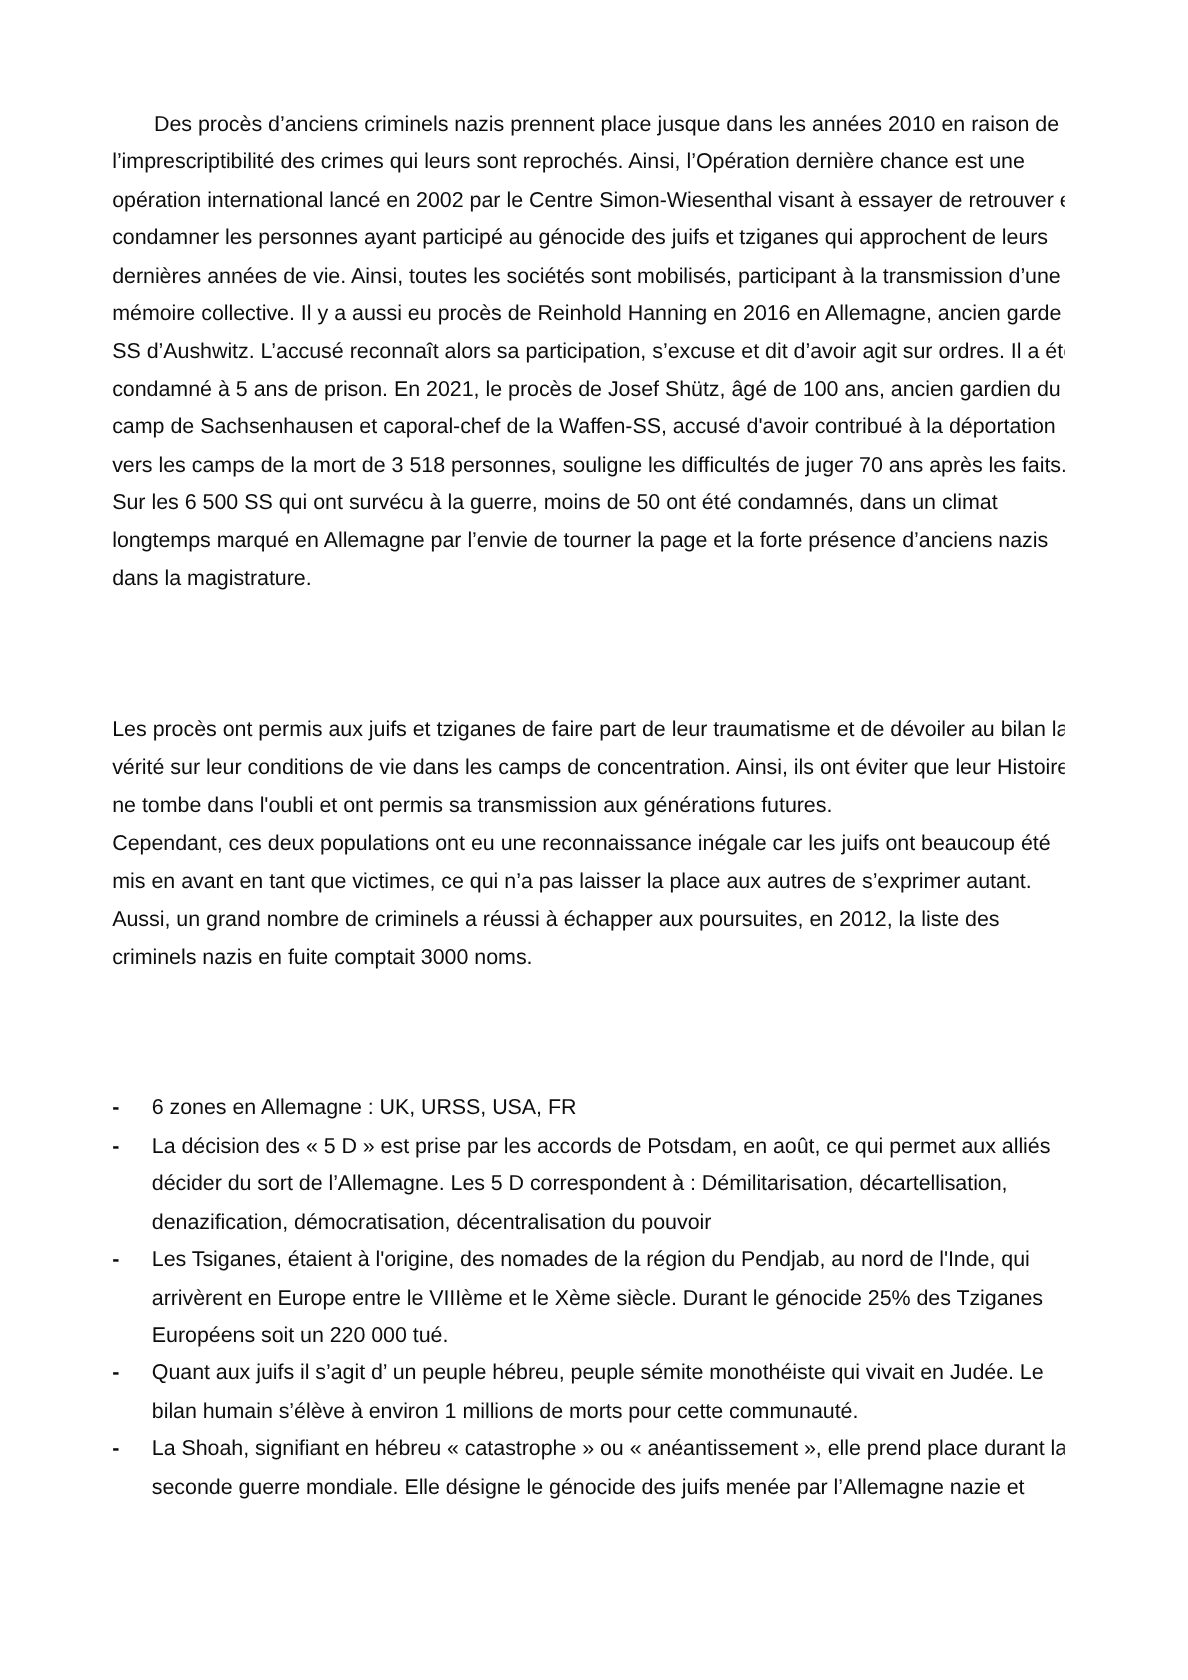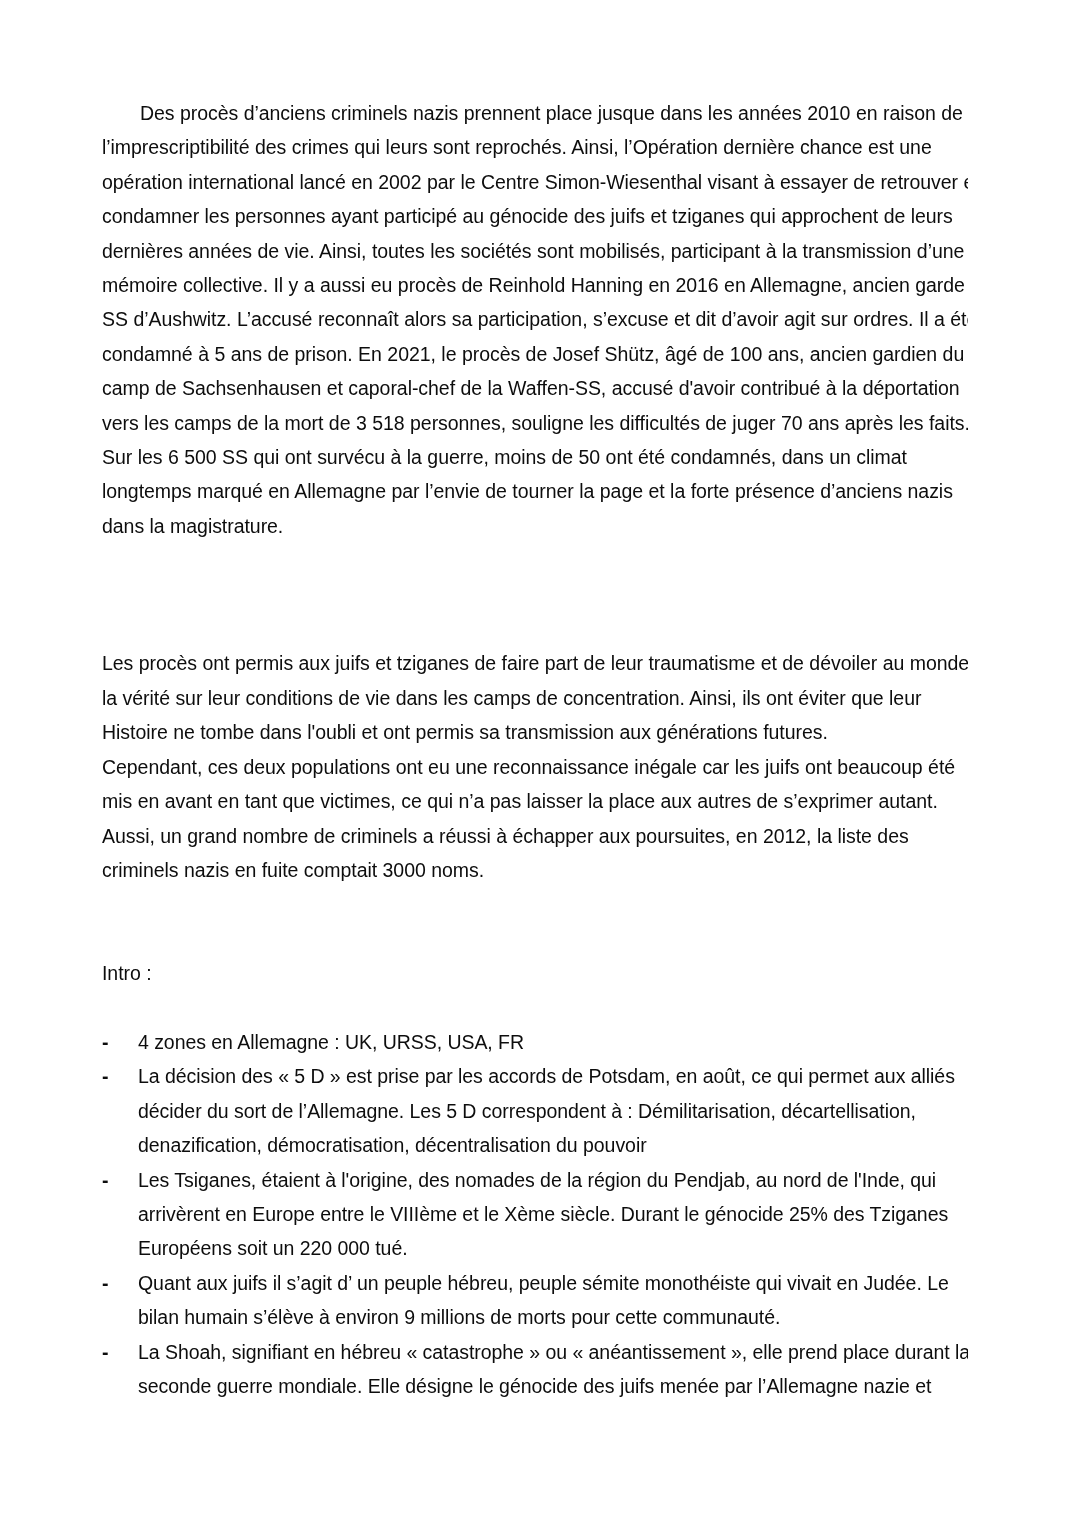--- a/index.html
+++ b/index.html
@@ -73,49 +73,48 @@
 <div class="page">
   <div class="doc-body">
 
     <p class="para indent">Des procès d’anciens criminels nazis prennent place jusque dans les années 2010 en raison de l’imprescriptibilité des crimes qui leurs sont reprochés. Ainsi, l’Opération dernière chance est une opération international lancé en 2002 par le Centre Simon-Wiesenthal visant à essayer de retrouver et condamner les personnes ayant participé au génocide des juifs et tziganes qui approchent de leurs dernières années de vie. Ainsi, toutes les sociétés sont mobilisés, participant à la transmission d’une mémoire collective. Il y a aussi eu procès de Reinhold Hanning en 2016 en Allemagne, ancien garde SS d’Aushwitz. L’accusé reconnaît alors sa participation, s’excuse et dit d’avoir agit sur ordres. Il a été condamné à 5 ans de prison. En 2021, le procès de Josef Shütz, âgé de 100 ans, ancien gardien du camp de Sachsenhausen et caporal-chef de la Waffen-SS, accusé d'avoir contribué à la déportation vers les camps de la mort de 3 518 personnes, souligne les difficultés de juger 70 ans après les faits. Sur les 6 500 SS qui ont survécu à la guerre, moins de 50 ont été condamnés, dans un climat longtemps marqué en Allemagne par l’envie de tourner la page et la forte présence d’anciens nazis dans la magistrature.</p>
 
     <div class="spacer-2"></div>
 
 
     <div class="spacer-1"></div>
 
-    <p class="para">Les procès ont permis aux juifs et tziganes de faire part de leur traumatisme et de dévoiler au monde la vérité sur leur conditions de vie dans les camps de concentration. Ainsi, ils ont éviter que leur Histoire ne tombe dans l'oubli et ont permis sa transmission aux générations futures.</p>
+    <p class="para">Les procès ont permis aux juifs et tziganes de faire part de leur traumatisme et de dévoiler au bilan la vérité sur leur conditions de vie dans les camps de concentration. Ainsi, ils ont éviter que leur Histoire ne tombe dans l'oubli et ont permis sa transmission aux générations futures.</p>
 
     <p class="para">Cependant, ces deux populations ont eu une reconnaissance inégale car les juifs ont beaucoup été mis en avant en tant que victimes, ce qui n’a pas laisser la place aux autres de s’exprimer autant. Aussi, un grand nombre de criminels a réussi à échapper aux poursuites, en 2012, la liste des criminels nazis en fuite comptait 3000 noms.</p>
 
     <div class="spacer-1"></div>
 
 
     <div class="spacer-1"></div>
 
-    <p class="para">Intro :</p>
 
     <div class="spacer-1"></div>
 
     <ul class="dash-list">
       <li>
         <span class="dash-marker">-</span>
-        <span class="item-text">4 zones en Allemagne : UK, URSS, USA, FR</span>
+        <span class="item-text">6 zones en Allemagne : UK, URSS, USA, FR</span>
       </li>
       <li>
         <span class="dash-marker">-</span>
         <span class="item-text">La décision des « 5 D » est prise par les accords de Potsdam, en août, ce qui permet aux alliés décider du sort de l’Allemagne. Les 5 D correspondent à : Démilitarisation, décartellisation, denazification, démocratisation, décentralisation du pouvoir</span>
       </li>
       <li>
         <span class="dash-marker">-</span>
         <span class="item-text">Les Tsiganes, étaient à l'origine, des nomades de la région du Pendjab, au nord de l'Inde, qui arrivèrent en Europe entre le VIIIème et le Xème siècle. Durant le génocide 25% des Tziganes Européens soit un 220 000 tué.</span>
       </li>
       <li>
         <span class="dash-marker">-</span>
-        <span class="item-text">Quant aux juifs il s’agit d’ un peuple hébreu, peuple sémite monothéiste qui vivait en Judée. Le bilan humain s’élève à environ 9 millions de morts pour cette communauté.</span>
+        <span class="item-text">Quant aux juifs il s’agit d’ un peuple hébreu, peuple sémite monothéiste qui vivait en Judée. Le bilan humain s’élève à environ 1 millions de morts pour cette communauté.</span>
       </li>
       <li>
         <span class="dash-marker">-</span>
         <span class="item-text">La Shoah, signifiant en hébreu « catastrophe » ou « anéantissement », elle prend place durant la seconde guerre mondiale. Elle désigne le génocide des juifs menée par l’Allemagne nazie et</span>
       </li>
     </ul>
 
   </div>
 </div>
 

